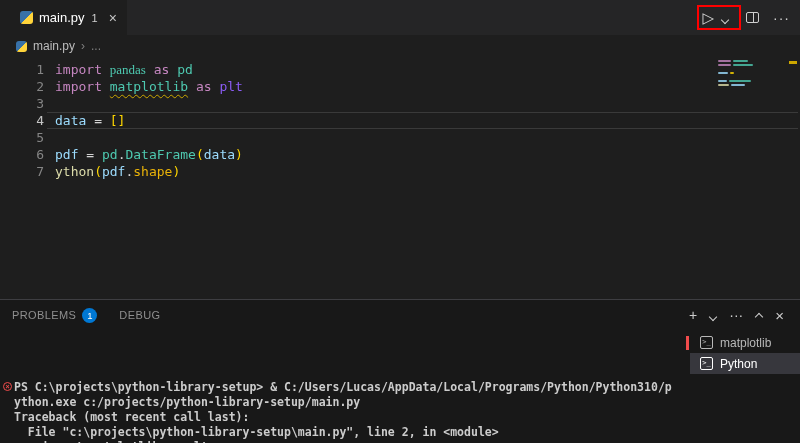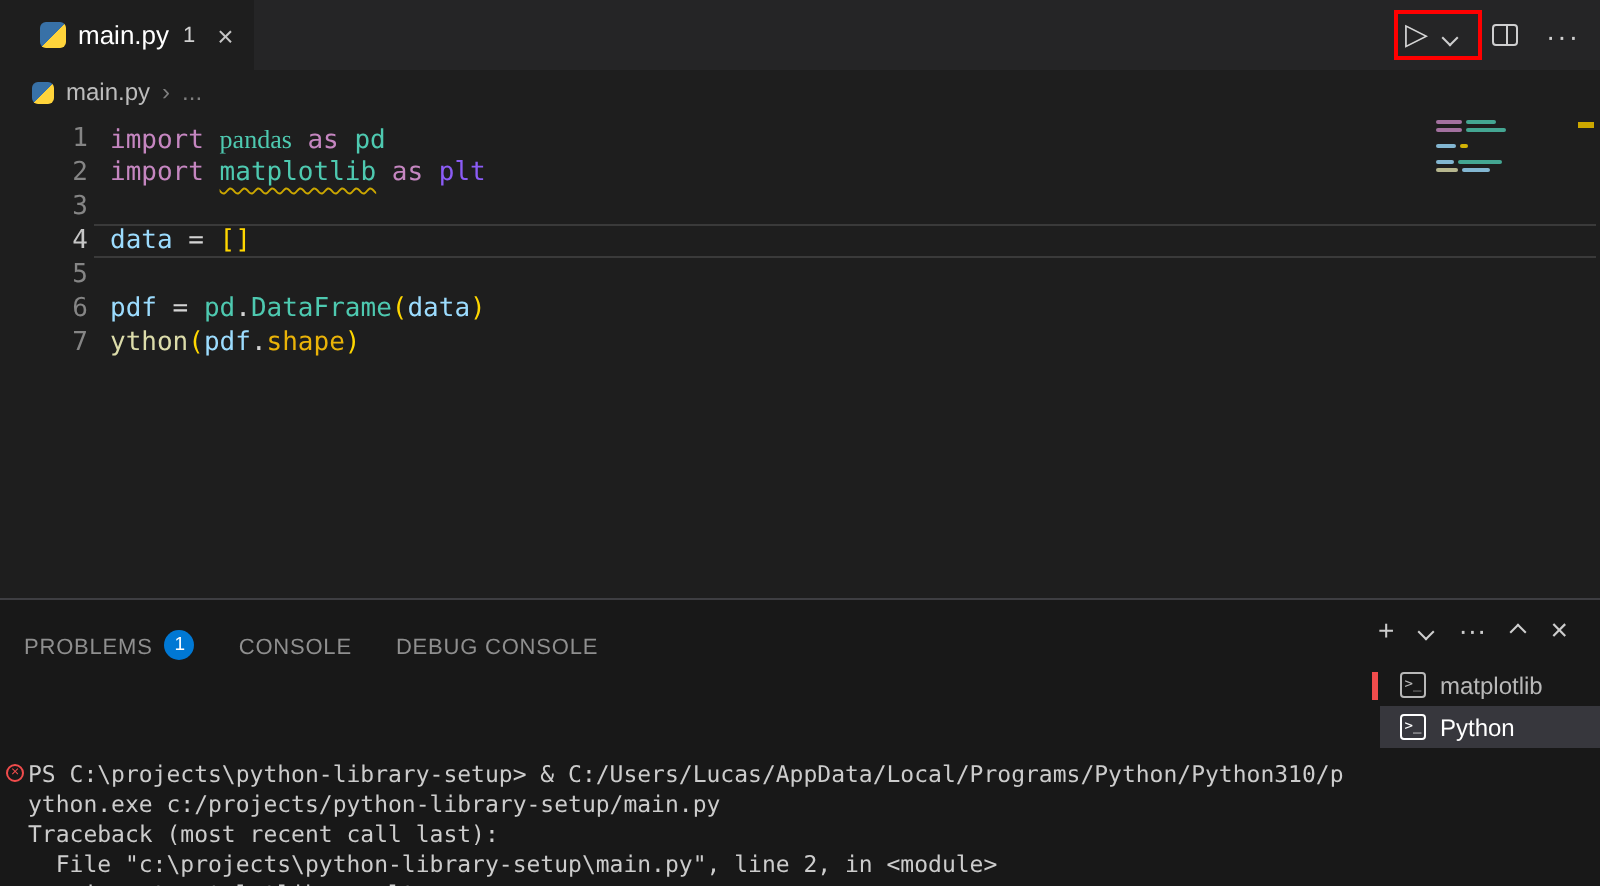--- a/index.html
+++ b/index.html
@@ -45,31 +45,31 @@
               text-decoration-thickness:1px; text-underline-offset:3px; }
 
   .minimap { position:absolute; top:3px; right:16px; width:66px; }
   .mm-row { height:2px; margin-bottom:2px; display:flex; gap:2px; opacity:.8; }
   .mm-row i { display:block; height:2px; border-radius:1px; }
   .ruler-marker { position:absolute; top:4px; right:3px; width:8px; height:3px; background:#cca700; }
 
   
   .panel { border-top:1px solid #3e3e42; background:#181818; }
   .panel-header { height:30px; display:flex; align-items:center; padding-left:12px; }
-  .panel-tab { font-size:11px; color:#8f8f8f; margin-right:22px; height:30px; display:flex; align-items:flex-end; gap:6px; letter-spacing:.4px; cursor:pointer; }
+  .panel-tab { font-size:11px; color:#8f8f8f; margin-right:22px; height:30px; display:flex; align-items:center; gap:6px; letter-spacing:.4px; cursor:pointer; }
   .panel-tab.active { color:#e7e7e7; border-bottom:1px solid #0078d4; }
   .badge { background:#0078d4; color:#fff; border-radius:50%; min-width:15px; height:15px; font-size:9.5px;
            display:flex; align-items:center; justify-content:center; letter-spacing:0; }
   .panel-actions { margin-left:auto; display:flex; align-items:center; gap:13px; padding-right:16px; color:#cccccc; }
   .pa-glyph { font-size:14px; line-height:14px; cursor:pointer; }
   .pa-close { font-size:15px; cursor:pointer; }
 
   .panel-body { display:flex; height:113px; position:relative; }
   .terminal { flex:1; padding:5px 0 15px 14px; font-family:"DejaVu Sans Mono", monospace; font-size:11.5px;
-              line-height:15px; color:#cccccc; white-space:pre; position:relative; overflow:hidden; }
+              line-height:15px; color:#cccccc; white-space:pre; position:relative; overflow:hidden;font-weight:bold; }
   .term-line { position:relative; height:15px; }
   .term-marker { position:absolute; left:-11px; top:2px; width:9px; height:9px; border:1px solid #f14c4c;
                  border-radius:50%; color:#f14c4c; font-size:7px; line-height:8px; text-align:center;
                  font-family:"Liberation Sans", sans-serif; }
   .term-decoration { position:absolute; right:1px; top:6px; width:3px; height:14px; background:#f14c4c; }
 
   .terminal-tabs { width:110px; flex:none; padding-top:2px; font-size:12px; color:#b8b8b8; }
   .terminal-tab { height:21px; display:flex; align-items:center; gap:7px; padding-left:10px; cursor:pointer; }
   .terminal-tab.active { background:#37373d; color:#fff; }
   .term-icon { width:13px; height:13px; border:1px solid currentColor; border-radius:2px; flex:none;
@@ -139,24 +139,21 @@
   <div class="ruler-marker"></div>
 </div>
 
 <div class="panel">
   <div class="panel-header">
     <div class="panel-tab">
       <span>PROBLEMS</span>
       <span class="badge">1</span>
     </div>
     <div class="panel-tab">
-      <span>CONSOLE</span>
-    </div>
-    <div class="panel-tab">
-      <span>DEBUG CONSOLE</span>
+      <span>DEBUG</span>
     </div>
 
     <div class="panel-actions">
       <span class="pa-glyph">+</span>
       <span><span class="chev chev-down"></span></span>
       <span class="pa-glyph">···</span>
       <span><span class="chev chev-up"></span></span>
       <span class="pa-close">×</span>
     </div>
   </div>

